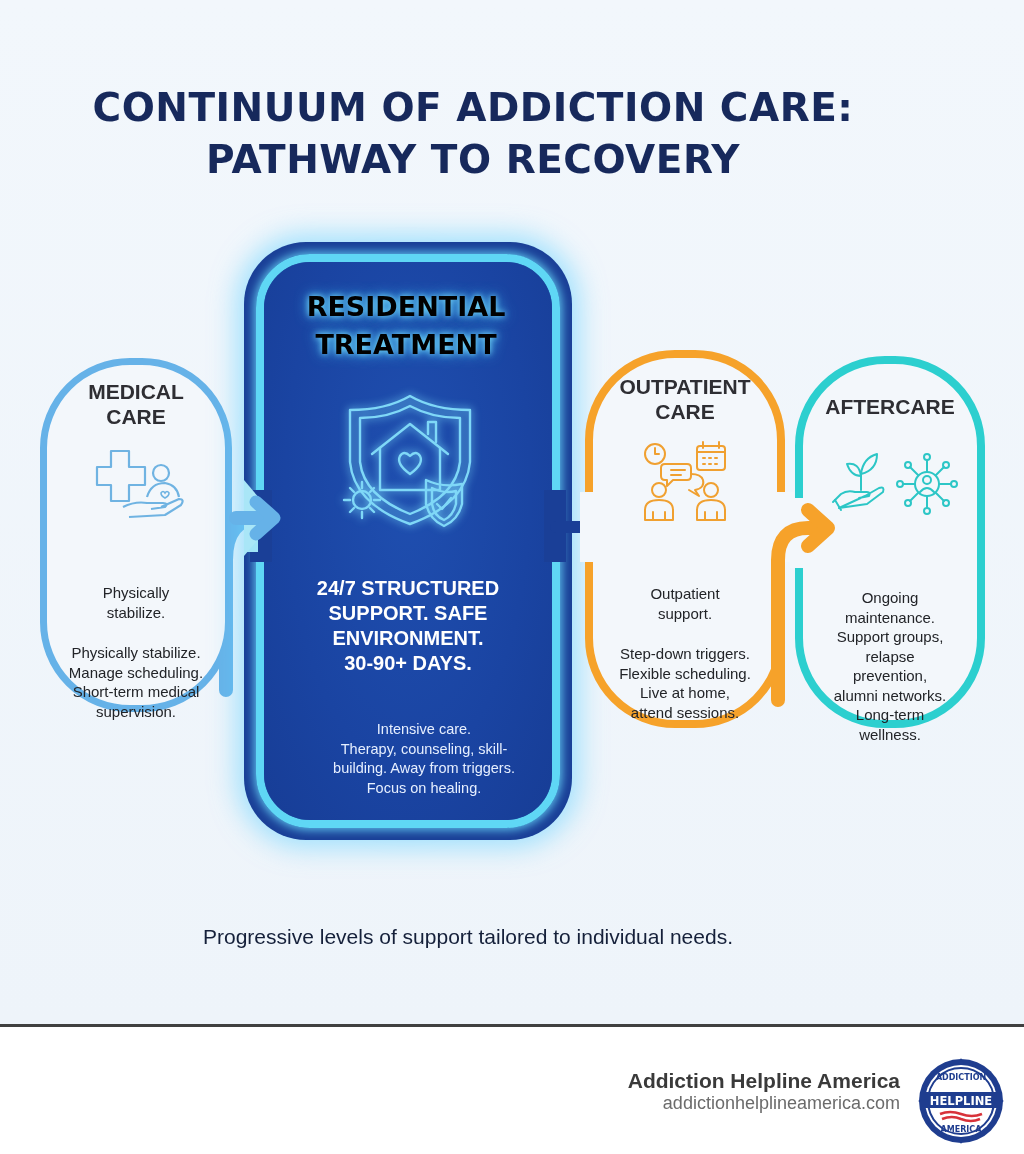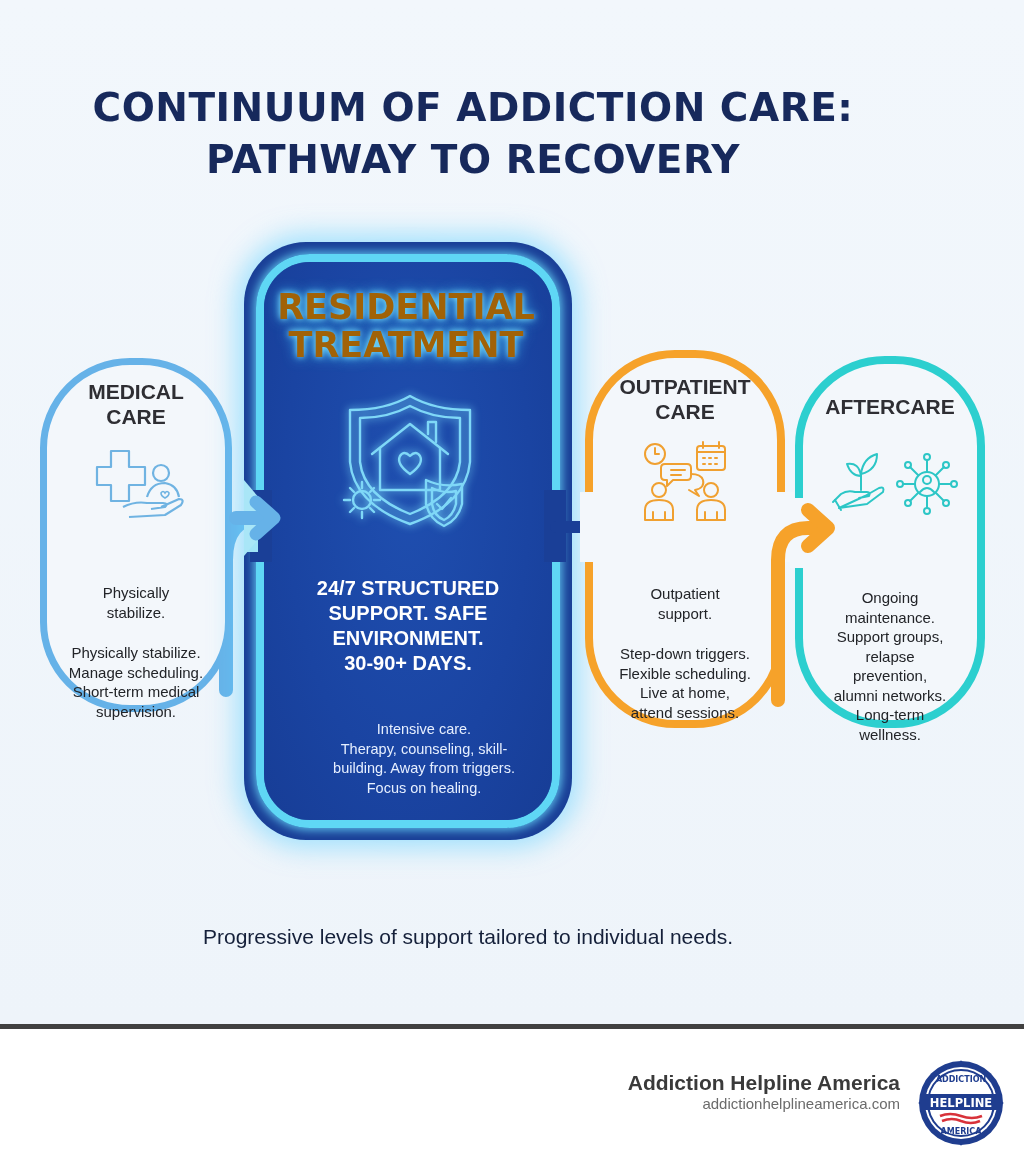--- a/index.html
+++ b/index.html
@@ -63,50 +63,50 @@
     border-radius: 54px; border: 8px solid #5fd7f5;
     box-shadow: 0 0 10px 2px rgba(110,225,255,0.8), inset 0 0 8px rgba(110,225,255,0.5);
   }
   .res-inner {
     position: absolute; left: 264px; top: 262px; width: 288px; height: 558px;
     border-radius: 46px;
     background: radial-gradient(ellipse at 50% 40%, #1f4fb0 0%, #1a44a2 60%, #173d96 100%);
   }
   .res-title {
     position: absolute; left: 244px; top: 288px; width: 324px; text-align: center;
-    color: #a16207; font-family: "DejaVu Sans", sans-serif; font-weight: bold;
-    font-size: 35px; line-height: 38px;
+    color: #000000; font-family: "DejaVu Sans", sans-serif; font-weight: bold;
+    font-size: 27px; line-height: 38px;
     text-shadow: 0 0 6px #7fe6ff, 0 0 14px #49c9ff;
   }
   .res-headline {
     position: absolute; left: 244px; top: 576px; width: 328px; text-align: center;
     color: #ffffff; font-weight: bold; font-size: 20px; line-height: 25px;
   }
   .res-text {
     position: absolute; left: 260px; top: 700px; width: 328px; text-align: center;
     color: #e6efff; font-size: 14.5px; line-height: 19.5px; margin-top: 20px;
   }
 
   .icon { position: absolute; }
 
   .tagline {
     position: absolute; left: 0; top: 925px; width: 936px; text-align: center;
     color: #15203a; font-size: 21px;
   }
   .footer {
     position: absolute; left: 0; top: 1024px; width: 1024px; height: 130px;
-    background: #ffffff; border-top: 5px solid #404040;
+    background: #ffffff; border-top: 3px solid #404040;
   }
   .brand-name {
     position: absolute; right: 124px; top: 42px; text-align: right;
     color: #3a3a3a; font-weight: bold; font-size: 21px;
   }
   .brand-url {
     position: absolute; right: 124px; top: 66px; text-align: right;
-    color: #6b6b6b; font-size: 15px;
+    color: #6b6b6b; font-size: 18px;
   }
   .logo { position: absolute; left: 918px; top: 31px; width: 86px; height: 86px; }
 </style>
 </head>
 <body>
 
 <div class="canvas"></div>
 
 <h1 class="title">
   <span>CONTINUUM OF ADDICTION CARE:</span>

